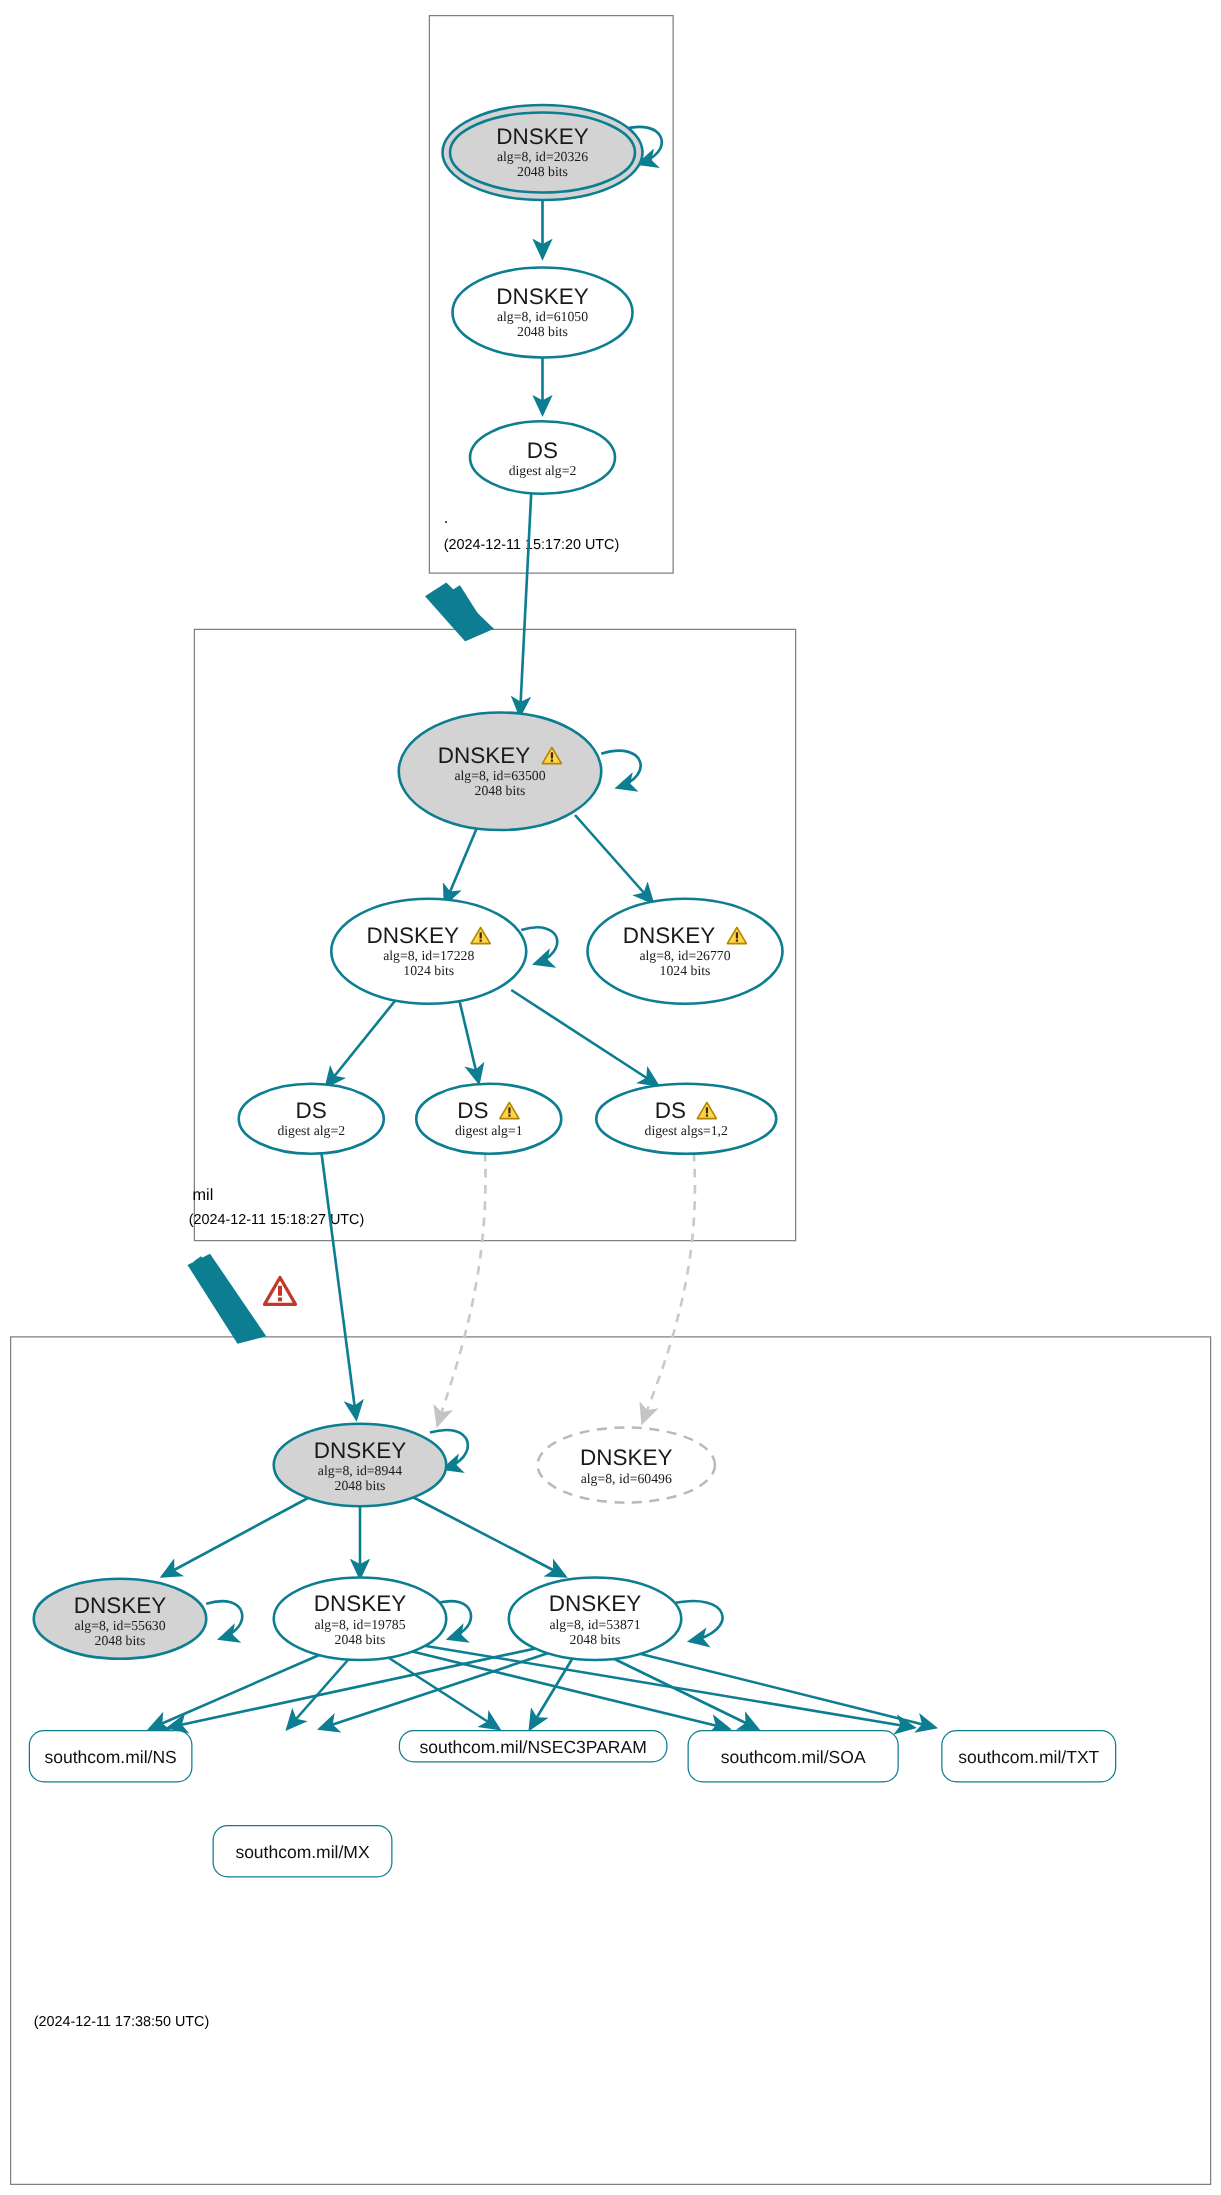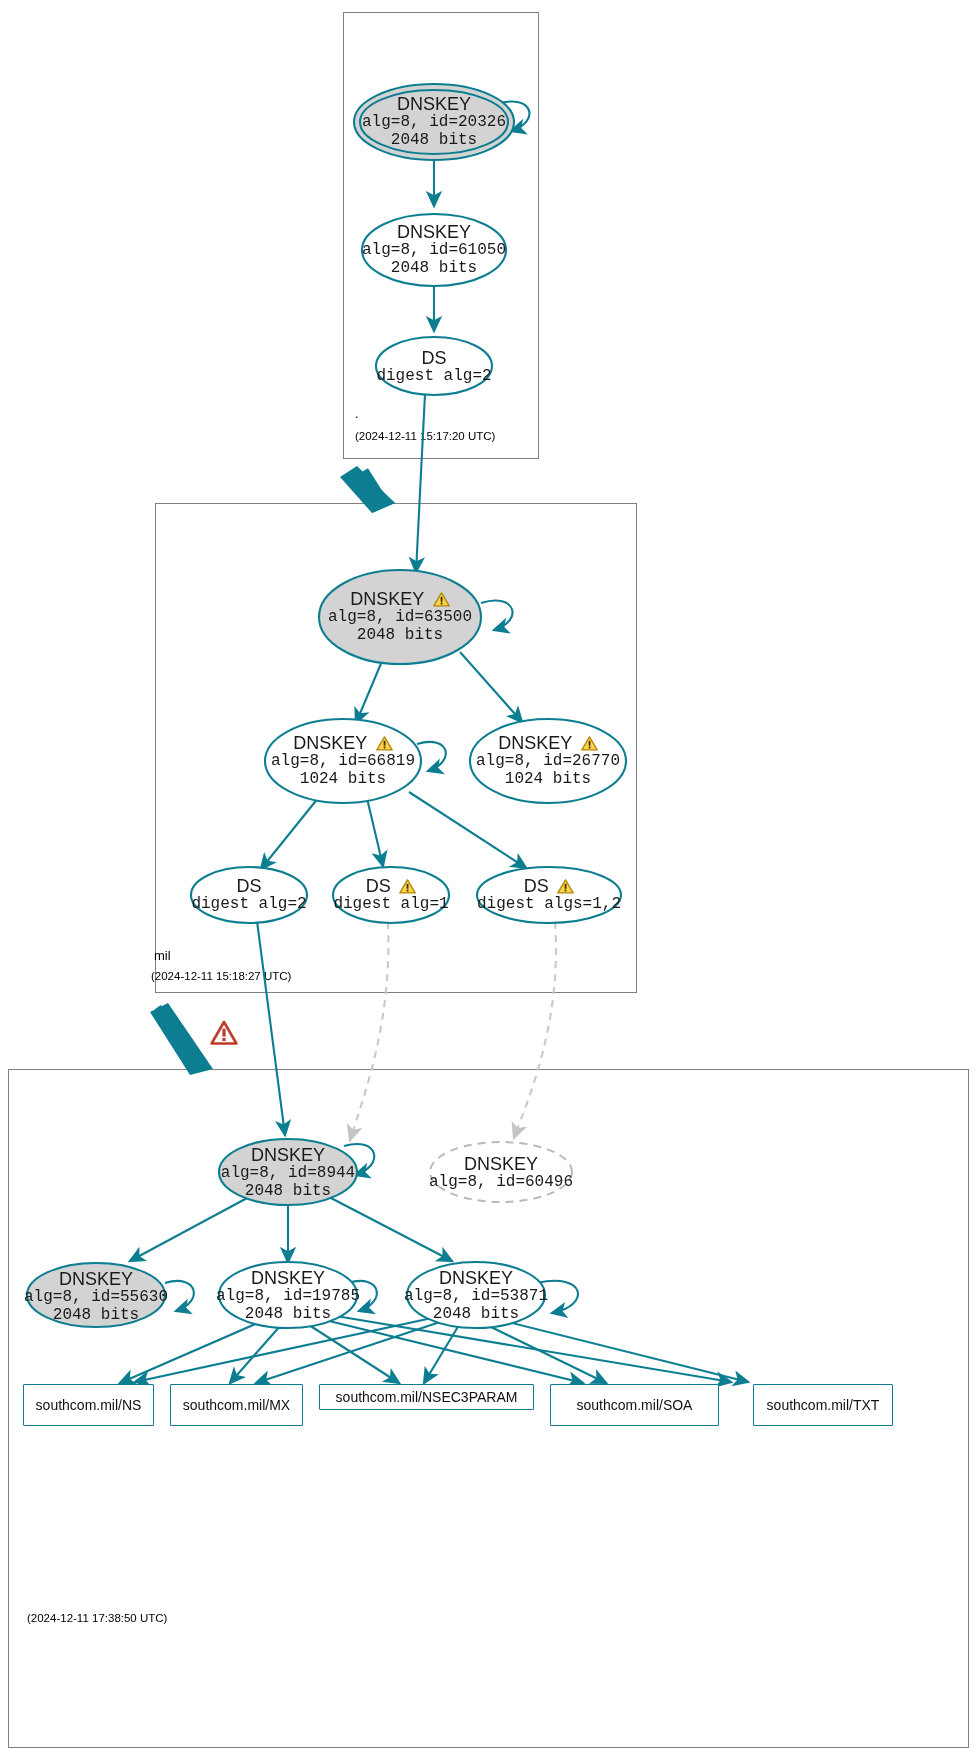--- a/index.html
+++ b/index.html
@@ -6,23 +6,23 @@
   body{width:977px;height:1756px;position:relative;overflow:hidden;
        font-family:"Liberation Sans",sans-serif;color:#000;}
   #stage{position:absolute;left:0;top:0;width:977px;height:1756px;}
   svg.layer{position:absolute;left:0;top:0;width:977px;height:1756px;overflow:visible;}
   .zonebox{position:absolute;border:1px solid #808080;background:transparent;box-sizing:border-box;}
   .zonelabel{position:absolute;font-family:"Liberation Sans",sans-serif;font-size:13px;color:#000;white-space:nowrap;}
   .zonestamp{position:absolute;font-family:"Liberation Sans",sans-serif;font-size:11.5px;color:#000;white-space:nowrap;}
   .node{position:absolute;display:flex;align-items:center;justify-content:center;}
   .nodetext{position:relative;text-align:center;line-height:1.12;z-index:3;pointer-events:none;}
   .t-title{font-family:"Liberation Sans",sans-serif;font-size:18px;color:#1a1a1a;display:inline-block;}
-  .t-sub{font-family:Liberation Mono, monospace;font-size:16px;color:#1a1a1a;display:block;white-space:nowrap;}
+  .t-sub{font-family:Liberation Serif, serif;font-size:11px;color:#1a1a1a;display:block;white-space:nowrap;}
   .warn{display:inline-block;width:17px;height:15px;vertical-align:-2px;margin-left:4px;}
-  .rrbox{position:absolute;border:1.6px solid #0d7e91;border-radius:1px;background:#fff;
+  .rrbox{position:absolute;border:1.6px solid #0d7e91;border-radius:12px;background:#fff;
          display:flex;align-items:center;justify-content:center;box-sizing:border-box;}
   .rrbox span{font-family:"Liberation Sans",sans-serif;font-size:14px;color:#111;white-space:nowrap;}
 </style>
 </head>
 <body>
 
 <div id="stage">
 
   <div class="zonebox" style="left:343px;top:12px;width:196px;height:447px;"></div>
   <div class="zonebox" style="left:155px;top:503px;width:482px;height:490px;"></div>
@@ -191,21 +191,21 @@
   </div>
 
   <div class="node" style="left:265px;top:722px;width:156px;height:78px;">
     <div class="nodetext">
       <span class="t-title">DNSKEY</span>
       <svg class="warn" viewBox="0 0 18 16">
         <path d="M9,1 L17.2,14.8 L0.8,14.8 Z" fill="#ffd34d" stroke="#b38600" stroke-width="1.4" stroke-linejoin="round"></path>
         <rect x="8.1" y="5.2" width="1.9" height="5.2" fill="#3a2d00"></rect>
         <rect x="8.1" y="11.3" width="1.9" height="1.9" fill="#3a2d00"></rect>
       </svg>
-      <span class="t-sub">alg=8, id=66819</span>
+      <span class="t-sub">alg=8, id=17228</span>
       <span class="t-sub">1024 bits</span>
     </div>
   </div>
 
   <div class="node" style="left:470px;top:722px;width:156px;height:78px;">
     <div class="nodetext">
       <span class="t-title">DNSKEY</span>
       <svg class="warn" viewBox="0 0 18 16">
         <path d="M9,1 L17.2,14.8 L0.8,14.8 Z" fill="#ffd34d" stroke="#b38600" stroke-width="1.4" stroke-linejoin="round"></path>
         <rect x="8.1" y="5.2" width="1.9" height="5.2" fill="#3a2d00"></rect>
@@ -282,21 +282,21 @@
     <div class="nodetext">
       <span class="t-title">DNSKEY</span>
       <span class="t-sub">alg=8, id=53871</span>
       <span class="t-sub">2048 bits</span>
     </div>
   </div>
 
   <div class="rrbox" style="left:23px;top:1384px;width:131px;height:42px;">
     <span>southcom.mil/NS</span>
   </div>
-  <div class="rrbox" style="left:170px;top:1384px;width:133px;height:42px;">
+  <div class="rrbox" style="left:170px;top:1460px;width:144px;height:42px;">
     <span>southcom.mil/MX</span>
   </div>
   <div class="rrbox" style="left:319px;top:1384px;width:215px;height:26px;">
     <span>southcom.mil/NSEC3PARAM</span>
   </div>
   <div class="rrbox" style="left:550px;top:1384px;width:169px;height:42px;">
     <span>southcom.mil/SOA</span>
   </div>
   <div class="rrbox" style="left:709px;top:1384px;width:140px;height:42px;margin-left:44px;">
     <span>southcom.mil/TXT</span>

